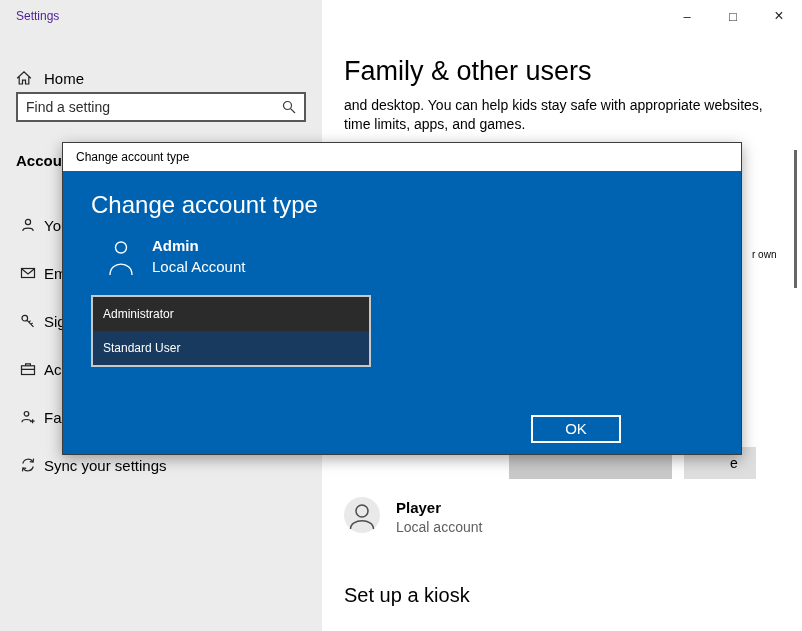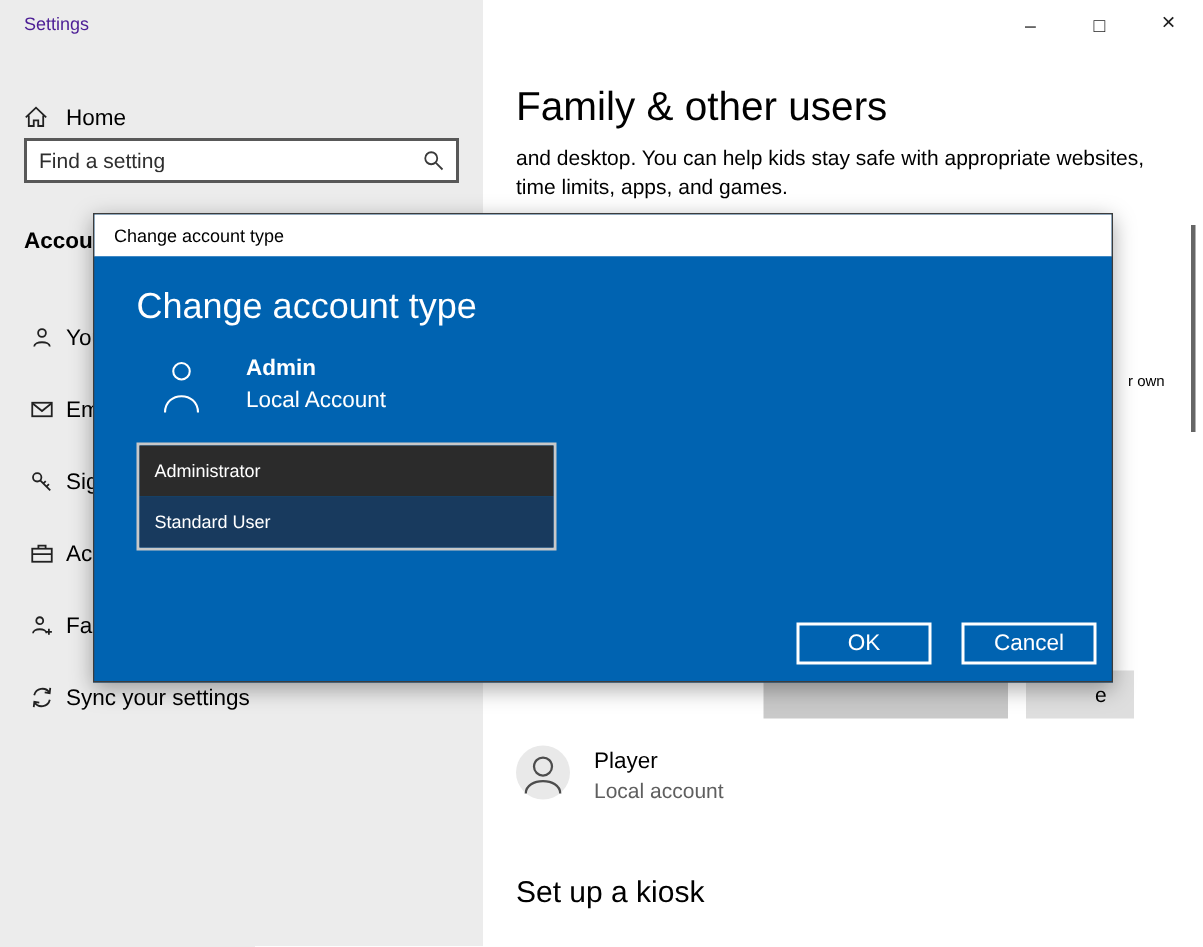--- a/index.html
+++ b/index.html
@@ -30,31 +30,31 @@
 
   
   .main { position:absolute; left:322px; top:0; width:480px; height:631px; background:#fff; }
   .page-title { position:absolute; left:22px; top:56px; font-size:27px; font-weight:300; color:#000; white-space:nowrap; }
   .intro { position:absolute; left:22px; top:96px; width:436px; font-size:14px; line-height:19px; color:#000; }
   .fragment-right { position:absolute; left:430px; top:249px; font-size:10px; color:#000; }
   .strip-a { position:absolute; left:187px; top:447px; width:163px; height:32px; background:#c9c9c9; }
   .strip-b { position:absolute; left:362px; top:447px; width:72px; height:32px; background:#dedede; display:flex; align-items:center; padding-left:46px; font-size:14px; color:#000; }
   .player-row { position:absolute; left:22px; top:497px; display:flex; gap:16px; cursor:pointer; }
   .avatar { width:36px; height:36px; border-radius:50%; background:#e9e9e9; display:flex; align-items:center; justify-content:center; color:#4d4d4d; }
-  .player-name { font-size:15px; color:#000; margin-top:2px; }
+  .player-name { font-size:15px; color:#000; margin-top:2px;font-weight:bold; }
   .player-type { font-size:14px; color:#5f5f5f; margin-top:3px; }
   .kiosk { position:absolute; left:22px; top:584px; font-size:20px; color:#000; }
   .scroll-thumb { position:absolute; left:472px; top:150px; width:3px; height:138px; background:#666; }
 
   
   .dialog { position:absolute; left:62px; top:142px; width:680px; height:313px; z-index:100; border:1px solid #3c3c3c; background:#0063b1; box-shadow:0 4px 14px rgba(0,0,0,0.35); }
   .dialog-titlebar { height:28px; background:#fff; display:flex; align-items:center; padding-left:13px; font-size:12px; color:#000; }
   .dialog-body { position:relative; height:283px; background:#0063b1; color:#fff; }
   .dialog-heading { position:absolute; left:28px; top:20px; font-size:24px; font-weight:300; color:#fff; }
-  .dialog-account { position:absolute; left:45px; top:66px; display:flex; gap:30px; align-items:flex-start; }
+  .dialog-account { position:absolute; left:45px; top:66px; display:flex; gap:18px; align-items:flex-start; }
   .acct-icon { color:#fff; margin-top:2px; }
   .acct-name { font-size:15px; font-weight:600; color:#fff; }
   .acct-type { font-size:15px; color:#fff; margin-top:4px; }
   .listbox { position:absolute; left:28px; top:124px; width:280px; border:2px solid #c8c8c8; }
   .option { height:34px; line-height:34px; padding-left:10px; font-size:12px; color:#fff; background:#2b2b2b; cursor:pointer; }
   .option.selected { background:#183a5e; }
   .dlg-btn { position:absolute; top:244px; width:90px; height:28px; border:2px solid #fff; background:transparent; color:#fff; font-size:15px; font-family:inherit; cursor:pointer; line-height:24px; text-align:center; }
   .btn-ok { left:468px; }
   .btn-cancel { left:578px; }
 </style>
@@ -200,17 +200,16 @@
           <div class="acct-type">Local Account</div>
         </span>
       </div>
 
       <div class="listbox">
         <div class="option">Administrator</div>
         <div class="option selected">Standard User</div>
       </div>
 
       <button class="dlg-btn btn-ok">OK</button>
-      <button class="dlg-btn btn-cancel">Cancel</button>
     </div>
   </div>
 
 </div>
 
 </body></html>

